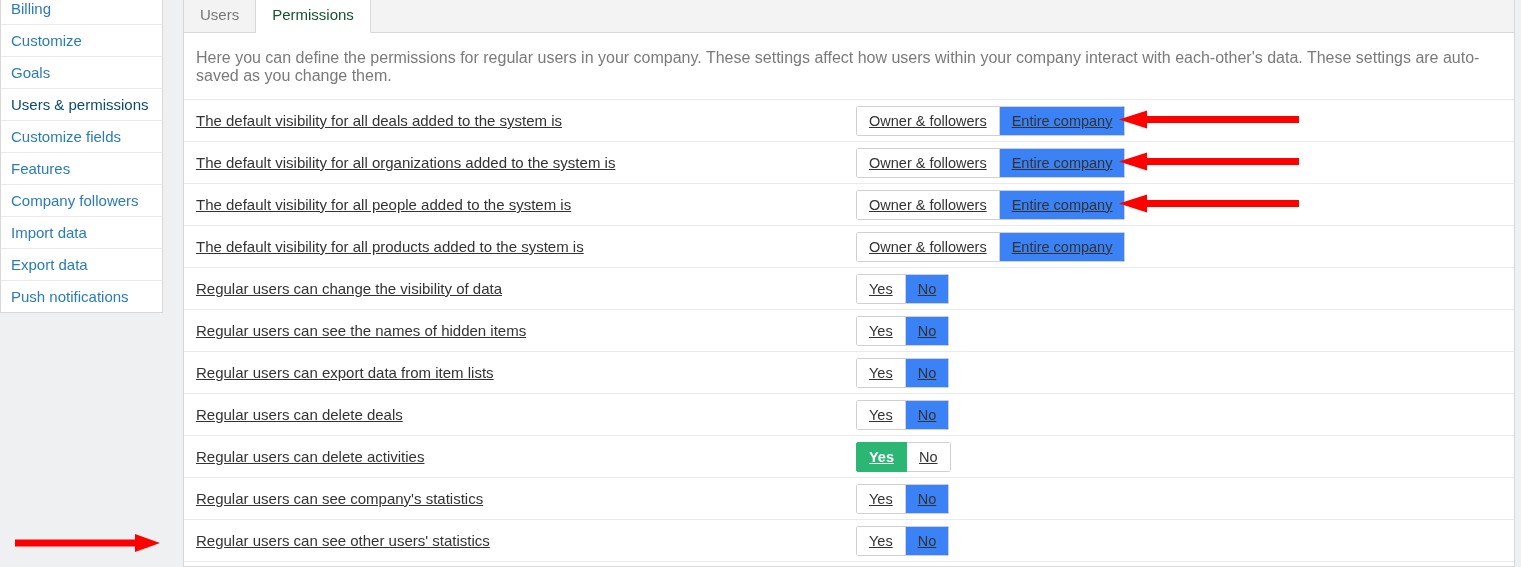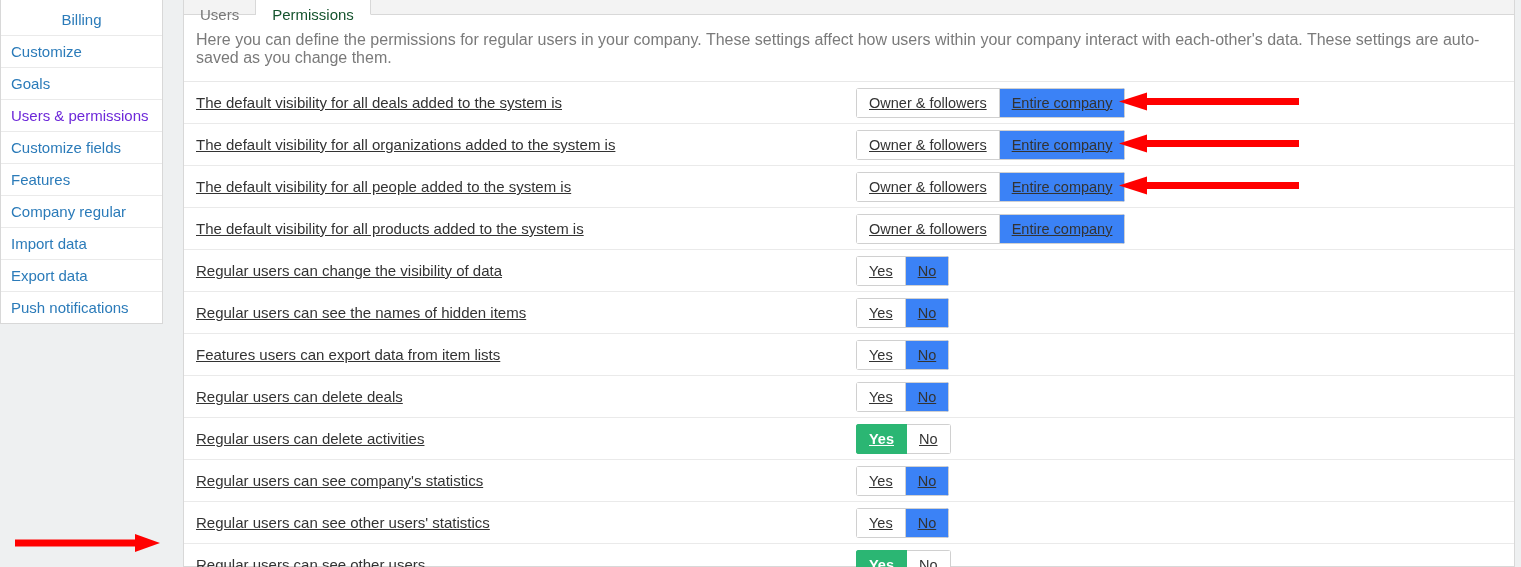--- a/index.html
+++ b/index.html
@@ -21,35 +21,35 @@
     border:1px solid #d8d8d8;
     border-top:none;
   }
   .sidebar-item {
     padding:7px 10px;
     border-bottom:1px solid #eaeaea;
     color:#2b7bb9;
     cursor:pointer;
     font-size:15px;
   }
-  .sidebar-item.cut { padding-top:11px; color:#2b7bb9;text-align:center; }
+  .sidebar-item.cut { padding-top:0; color:#2b7bb9; }
   .sidebar-item.last { border-bottom:none; }
-  .sidebar-item.active { color:#6d28d9; font-weight:400; background:#fff; }
+  .sidebar-item.active { color:#0c4a6e; font-weight:400; background:#fff; }
   .main {
     position:absolute;
     left:183px; top:0; right:6px; bottom:0;
     background:#fff;
     border:1px solid #d8d8d8;
     border-top:none;
   }
   .tabs {
     display:flex;
     border-bottom:1px solid #d8d8d8;
     background:#f3f3f3;
-    height:15px;
+    height:33px;
   }
   .tab {
     padding:4px 16px;
     border-right:1px solid #d8d8d8;
     color:#777;
     background:#f3f3f3;
     cursor:pointer;
     font-size:15px;
     line-height:21px;
   }
@@ -100,21 +100,21 @@
 </head>
 <body>
 
 <div class="sidebar">
   <div class="sidebar-item cut">Billing</div>
   <div class="sidebar-item">Customize</div>
   <div class="sidebar-item">Goals</div>
   <div class="sidebar-item active">Users &amp; permissions</div>
   <div class="sidebar-item">Customize fields</div>
   <div class="sidebar-item">Features</div>
-  <div class="sidebar-item">Company regular</div>
+  <div class="sidebar-item">Company followers</div>
   <div class="sidebar-item">Import data</div>
   <div class="sidebar-item">Export data</div>
   <div class="sidebar-item last">Push notifications</div>
 </div>
 
 <div class="main">
   <div class="tabs">
     <div class="tab">Users</div>
     <div class="tab active">Permissions</div>
   </div>
@@ -169,21 +169,21 @@
         </div>
       </div>
       <div class="row">
         <div class="row-label">Regular users can see the names of hidden items</div>
         <div class="btn-group">
           <div class="btn">Yes</div>
           <div class="btn selected">No</div>
         </div>
       </div>
       <div class="row">
-        <div class="row-label">Features users can export data from item lists</div>
+        <div class="row-label">Regular users can export data from item lists</div>
         <div class="btn-group">
           <div class="btn">Yes</div>
           <div class="btn selected">No</div>
         </div>
       </div>
       <div class="row">
         <div class="row-label">Regular users can delete deals</div>
         <div class="btn-group">
           <div class="btn">Yes</div>
           <div class="btn selected">No</div>

